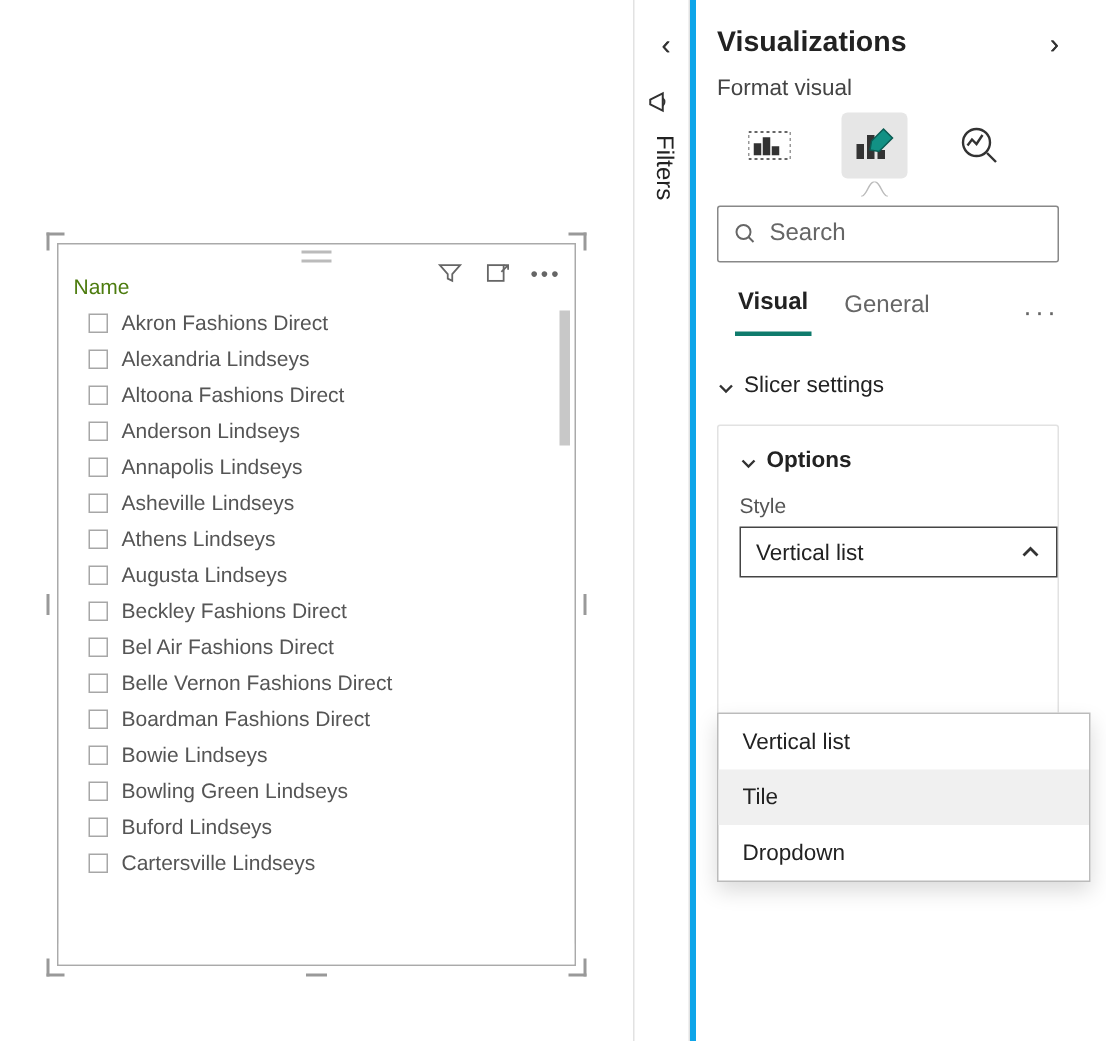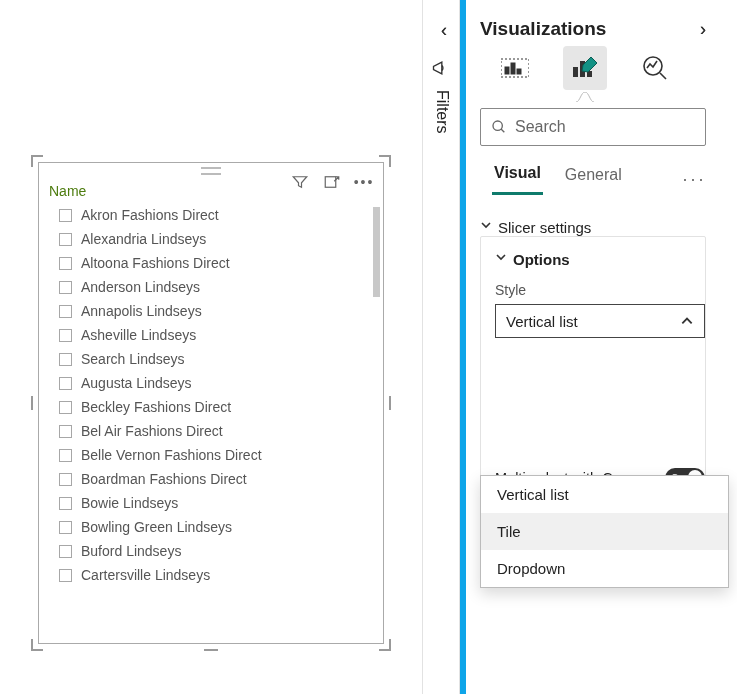--- a/index.html
+++ b/index.html
@@ -34,43 +34,43 @@
   .cutoff { position:absolute; left:0; right:0; bottom:0; height:14px; background:#fff;}
 
   
   .collapsed-strip { position:absolute; left:422px; top:0; width:38px; height:694px; border-left:1px solid #e2e2e2; border-right:1px solid #e2e2e2; background:#fff; }
   .chev-left { position:absolute; top:20px; left:0; right:0; text-align:center; color:#333; font-size:18px; letter-spacing:-6px;}
   .filters-rot { position:absolute; left:0; right:0; top:58px; text-align:center;}
   .filters-rot svg { display:inline-block; }
   .filters-label { writing-mode: vertical-rl; position:absolute; left:10px; top:90px; font-size:16px; color:#222;}
 
   
-  .pane { position:absolute; left:460px; top:0; width:260px; height:694px; border-left:6px solid #0ea5e9; background:#fff; padding:0 14px 0 14px; }
+  .pane { position:absolute; left:460px; top:0; width:260px; height:694px; border-left:4px solid #0ea5e9; background:#fff; padding:0 14px 0 14px; }
   .pane-head { display:flex; align-items:center; justify-content:space-between; padding:18px 0 6px 0;}
   .pane-title { font-size:19px; font-weight:600; }
   .chev-right { font-size:18px; letter-spacing:-6px; color:#333; padding-right:6px;}
   .subhead { font-size:15px; color:#444; padding:4px 0 8px 0;}
   .icon-row { display:flex; align-items:center; gap:0; padding-bottom:6px;}
   .icon-cell { width:70px; text-align:center; position:relative;}
   .tab-btn { width:44px; height:44px; border-radius:4px; margin:0 auto; display:flex; align-items:center; justify-content:center; }
   .tab-btn.active { background:#e6e6e6; }
   .tab-pointer { position:absolute; left:50%; top:46px; margin-left:-9px; width:18px; height:10px;}
   .tab-pointer svg { display:block;}
   .searchbox { border:1px solid #888; height:38px; display:flex; align-items:center; padding:0 10px; margin-top:12px; color:#666; border-radius:2px;}
   .searchbox svg { margin-right:8px;}
   .tabs2 { display:flex; align-items:center; gap:20px; padding:18px 0 0 0;margin-left:12px; }
   .tab { font-size:16px; padding:0 2px 10px 2px; color:#666; cursor:pointer; }
   .tab.active { color:#222; font-weight:600; border-bottom:3px solid #0f7b6c; }
   .tabs2 .ell { margin-left:auto; color:#666; letter-spacing:2px; font-size:18px;}
   
   .section { padding-top:24px; }
-  .sec-head { display:flex; align-items:flex-start; gap:6px; font-size:15px; color:#222; cursor:pointer;}
+  .sec-head { display:flex; align-items:flex-end; gap:6px; font-size:15px; color:#222; cursor:pointer;}
   .chev { width:12px; height:12px; display:inline-flex;}
   
-  .card { border:1px solid #e2e2e2; border-radius:2px; padding:14px 0 14px 14px; background:#fff;}
+  .card { border:1px solid #e2e2e2; border-radius:2px; margin-top:18px; padding:14px 0 14px 14px; background:#fff;}
   .card .sec-head { font-weight:600;}
   .label { color:#555; font-size:14px; padding:14px 0 6px 0;}
   .select { border:1px solid #444; height:34px; display:flex; align-items:center; padding:0 10px; font-size:15px; color:#222; justify-content:space-between; cursor:pointer;}
   
   .dropdown { position:absolute; border:1px solid #bbb; background:#fff; box-shadow:0 6px 14px rgba(0,0,0,.15); z-index:20;}
   .dd-item { padding:10px 16px; font-size:15px; color:#222; cursor:pointer;}
   .dd-item.hover { background:#f0f0f0;}
   .dd-highlight { position:absolute; border:2px solid #e02424; pointer-events:none;}
 
   .toggle-row { display:flex; align-items:center; justify-content:space-between; padding-top:18px; font-size:14.5px;}
@@ -134,21 +134,21 @@
             <div class="slicer-item">
               <span class="chk"></span>
               <span>Annapolis Lindseys</span>
             </div>
             <div class="slicer-item">
               <span class="chk"></span>
               <span>Asheville Lindseys</span>
             </div>
             <div class="slicer-item">
               <span class="chk"></span>
-              <span>Search Lindseys</span>
+              <span>Athens Lindseys</span>
             </div>
             <div class="slicer-item">
               <span class="chk"></span>
               <span>Augusta Lindseys</span>
             </div>
             <div class="slicer-item">
               <span class="chk"></span>
               <span>Beckley Fashions Direct</span>
             </div>
             <div class="slicer-item">
@@ -196,20 +196,21 @@
       </svg>
   </div>
   <div class="filters-label">Filters</div>
 </div>
 
 <div class="pane">
   <div class="pane-head">
     <div class="pane-title">Visualizations</div>
     <div class="chev-right">››</div>
   </div>
+  <div class="subhead">Format visual</div>
 
   <div class="icon-row">
     <div class="icon-cell">
       <div class="tab-btn">
         <svg width="28" height="22" viewBox="0 0 28 22" fill="none" stroke="#333" stroke-width="1">
             <rect x="0" y="2" width="28" height="18" stroke-dasharray="2 2"></rect>
             <rect x="4" y="10" width="4" height="7" fill="#333"></rect>
             <rect x="10" y="6" width="4" height="11" fill="#333"></rect>
             <rect x="16" y="12" width="4" height="5" fill="#333"></rect>
           </svg>

